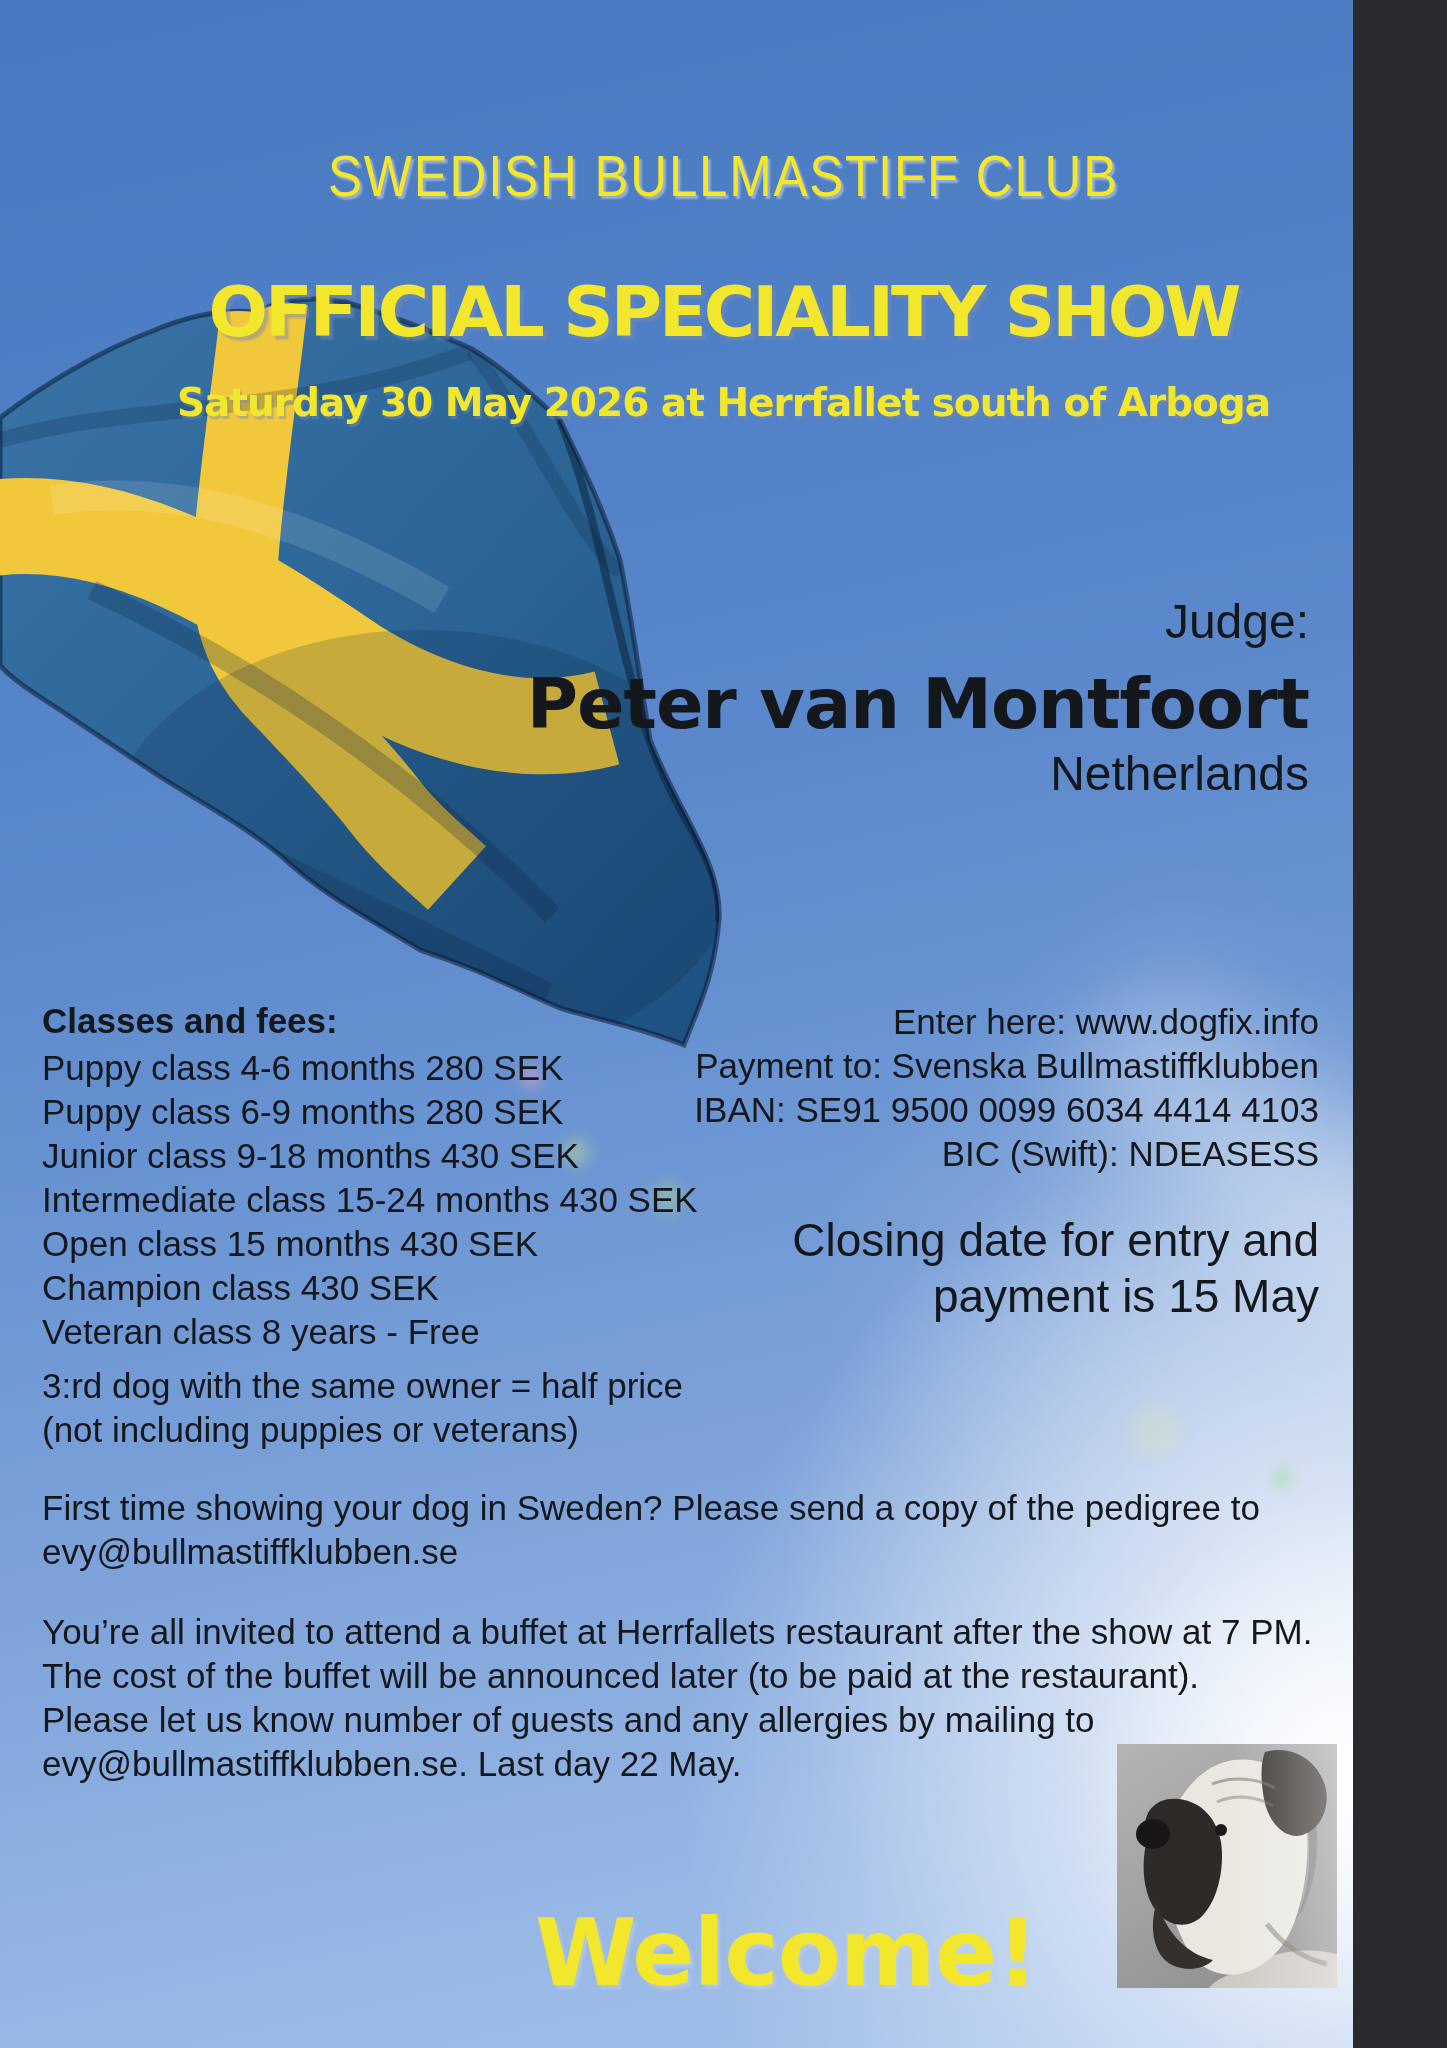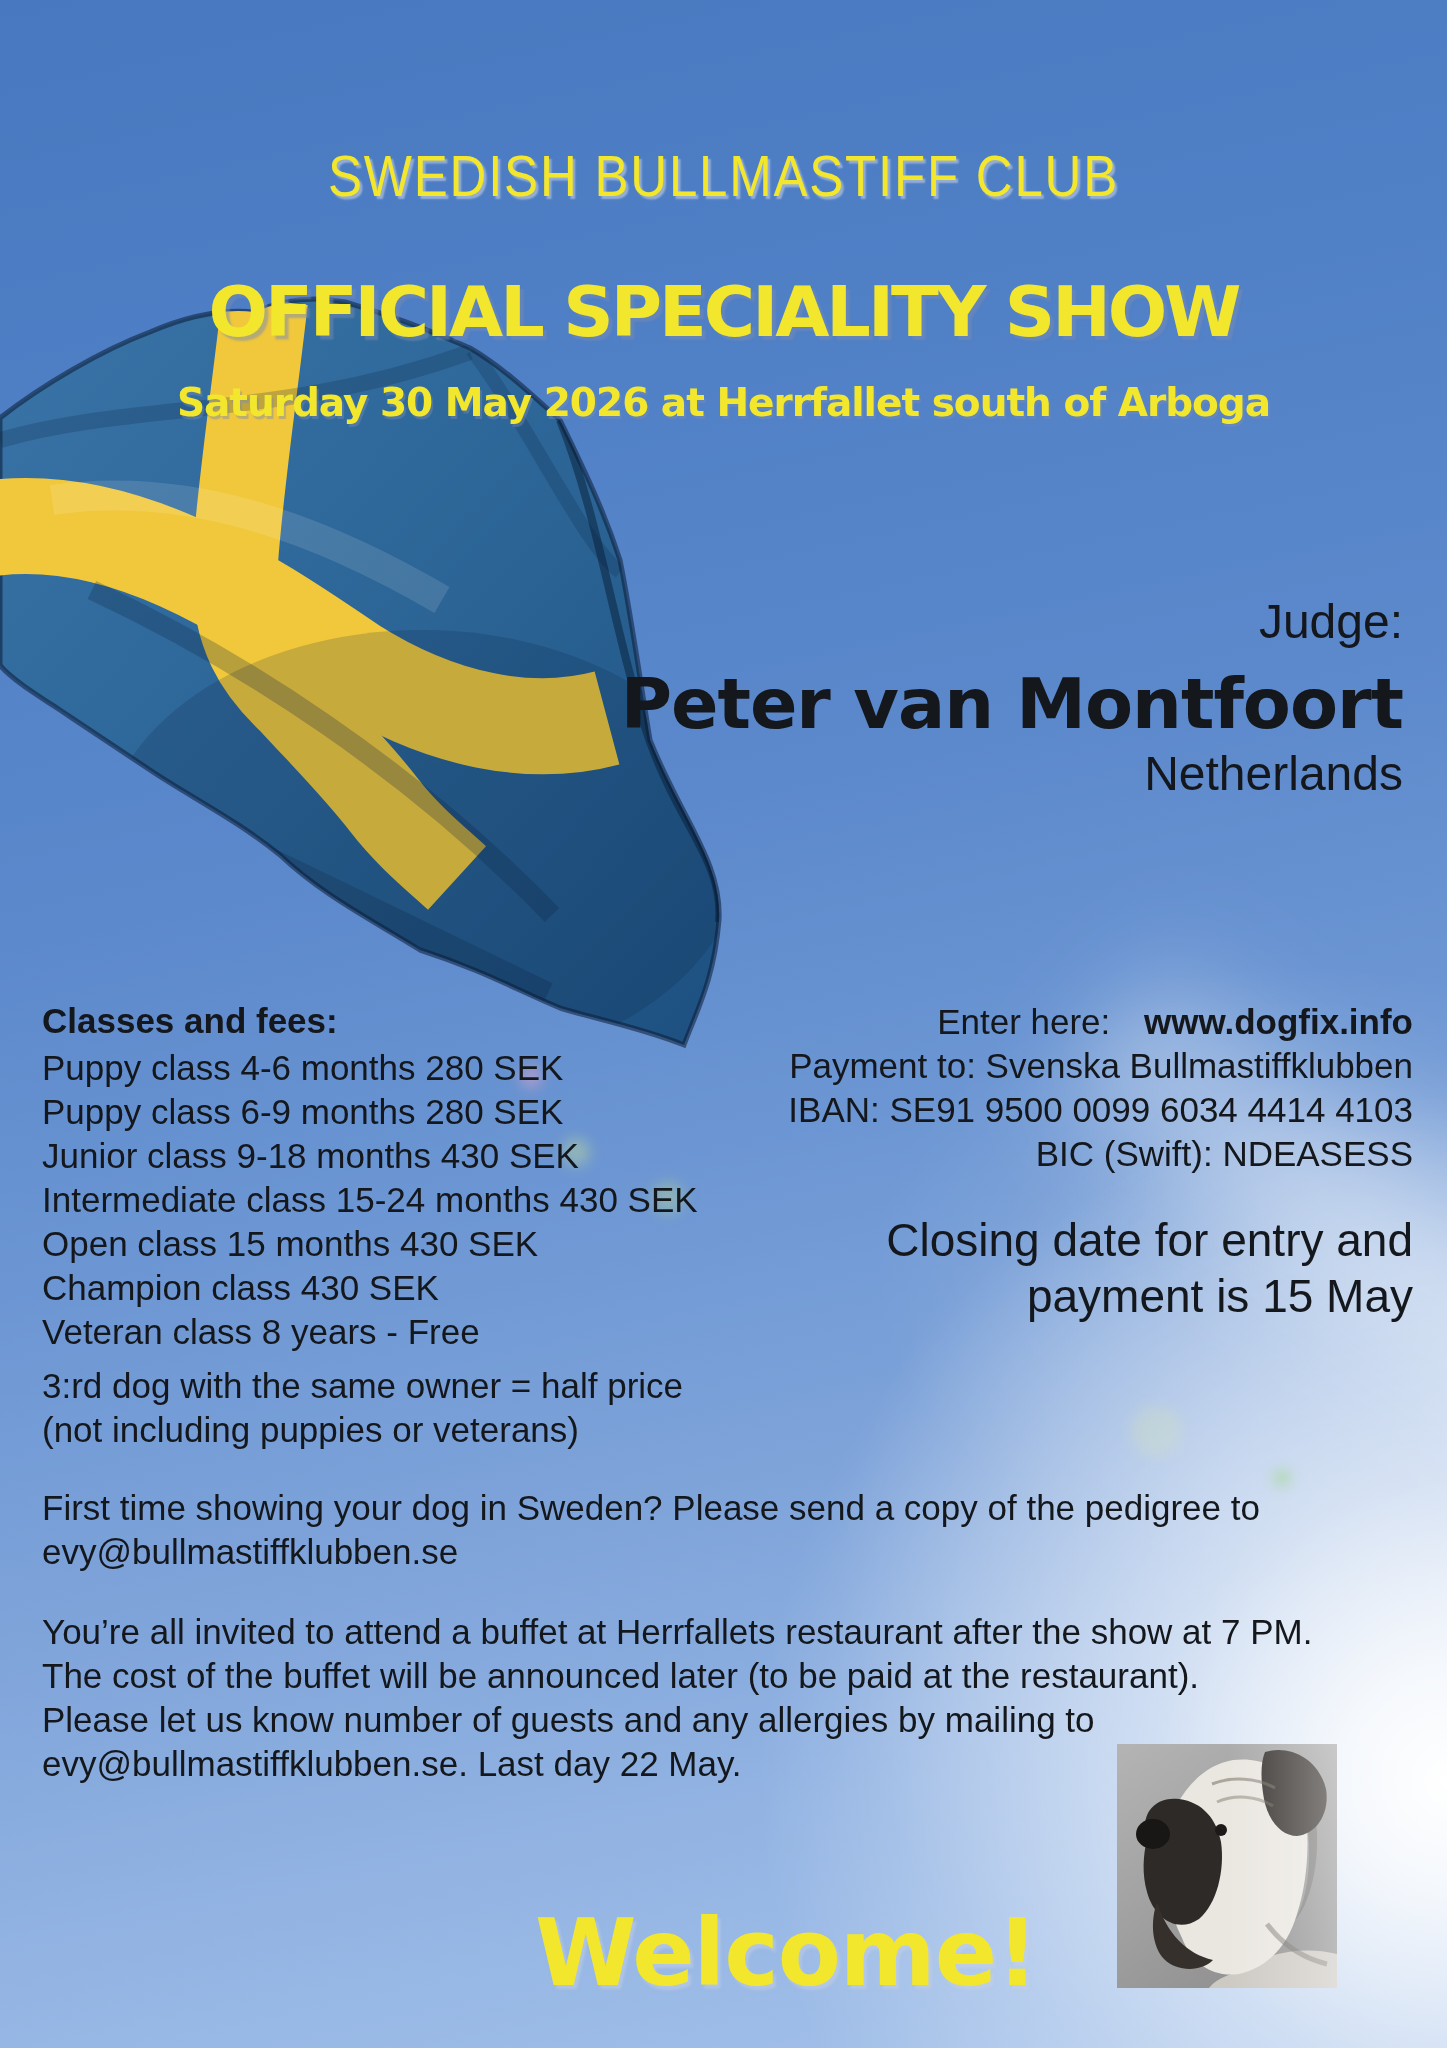--- a/index.html
+++ b/index.html
@@ -1,23 +1,24 @@
 <!DOCTYPE html>
 <html><head>
 <meta charset="utf-8">
 <style>
   html,body { margin:0; padding:0; background:#2a2a2e; }
   .poster {
-    position:relative; width:1447px; height:2048px; overflow:hidden;
+    position:relative; width:1305px; height:2048px; overflow:hidden;
     font-family:"Liberation Sans", sans-serif; color:#14171c;
     background:
       radial-gradient(circle at 100% 87%, rgba(255,255,255,1) 0%, rgba(255,255,255,0.85) 5%, rgba(255,255,255,0.45) 13%, rgba(255,255,255,0) 30%),
       radial-gradient(ellipse 62% 38% at 101% 78%, rgba(255,255,255,0.45), rgba(255,255,255,0) 70%),
       radial-gradient(ellipse 40% 20% at 90% 62%, rgba(255,255,255,0.18), rgba(255,255,255,0) 75%),
       linear-gradient(168deg, #4879c0 0%, #5080c6 22%, #5c89cc 40%, #6c96d3 55%, #7fa4da 70%, #93b4e3 84%, #a5c2ea 100%);
+    padding-left: 48px;
   }
   .abs { position:absolute; white-space:nowrap; }
   .center { left:0; width:1447px; text-align:center; }
   .yellow { color:#f3e72d; }
   .display-font { font-family:"DejaVu Sans", sans-serif; font-weight:bold; }
 
   .club-title { top:142px; font-size:58px; letter-spacing:2px; transform:scaleX(0.88);
                 text-shadow:3px 3px 2px rgba(210,215,230,0.55); }
   .headline   { top:256px; font-size:70px; letter-spacing:-3px; line-height:1.05;
                 text-shadow:4px 4px 2px rgba(120,140,180,0.5);margin-top:20px; }
@@ -26,21 +27,21 @@
 
   .judge-block { top:596px; right:44px; text-align:right; }
   .judge-label { font-size:48px; line-height:1.1; }
   .judge-name  { font-size:70px; line-height:1.0; margin-top:20px; letter-spacing:-1px; }
   .judge-country { font-size:48px; line-height:1.1; margin-top:9px; }
 
   .body-text { font-size:35px; line-height:44px; }
   .classes-block { top:996px; left:42px; }
   .classes-heading { font-weight:bold; line-height:50px; }
   .payment-block { top:1000px; right:34px; text-align:right; }
-  .bold { font-weight:bold;margin-left:24px; }
+  .bold { font-weight:normal; }
   .closing-block { top:1212px; right:34px; text-align:right; font-size:46px; line-height:56px; }
   .discount-block { top:1364px; left:42px; }
   .pedigree-block { top:1486px; left:42px; }
   .buffet-block { top:1610px; left:42px; }
   .cabins-block { top:1814px; left:42px; }
 
   .welcome { top:1900px; left:535px; font-size:92px; letter-spacing:-1px;
              text-shadow:3px 4px 3px rgba(200,210,230,0.5); }
 
   .flag-svg { position:absolute; left:-8px; top:290px; width:780px; height:770px; }

